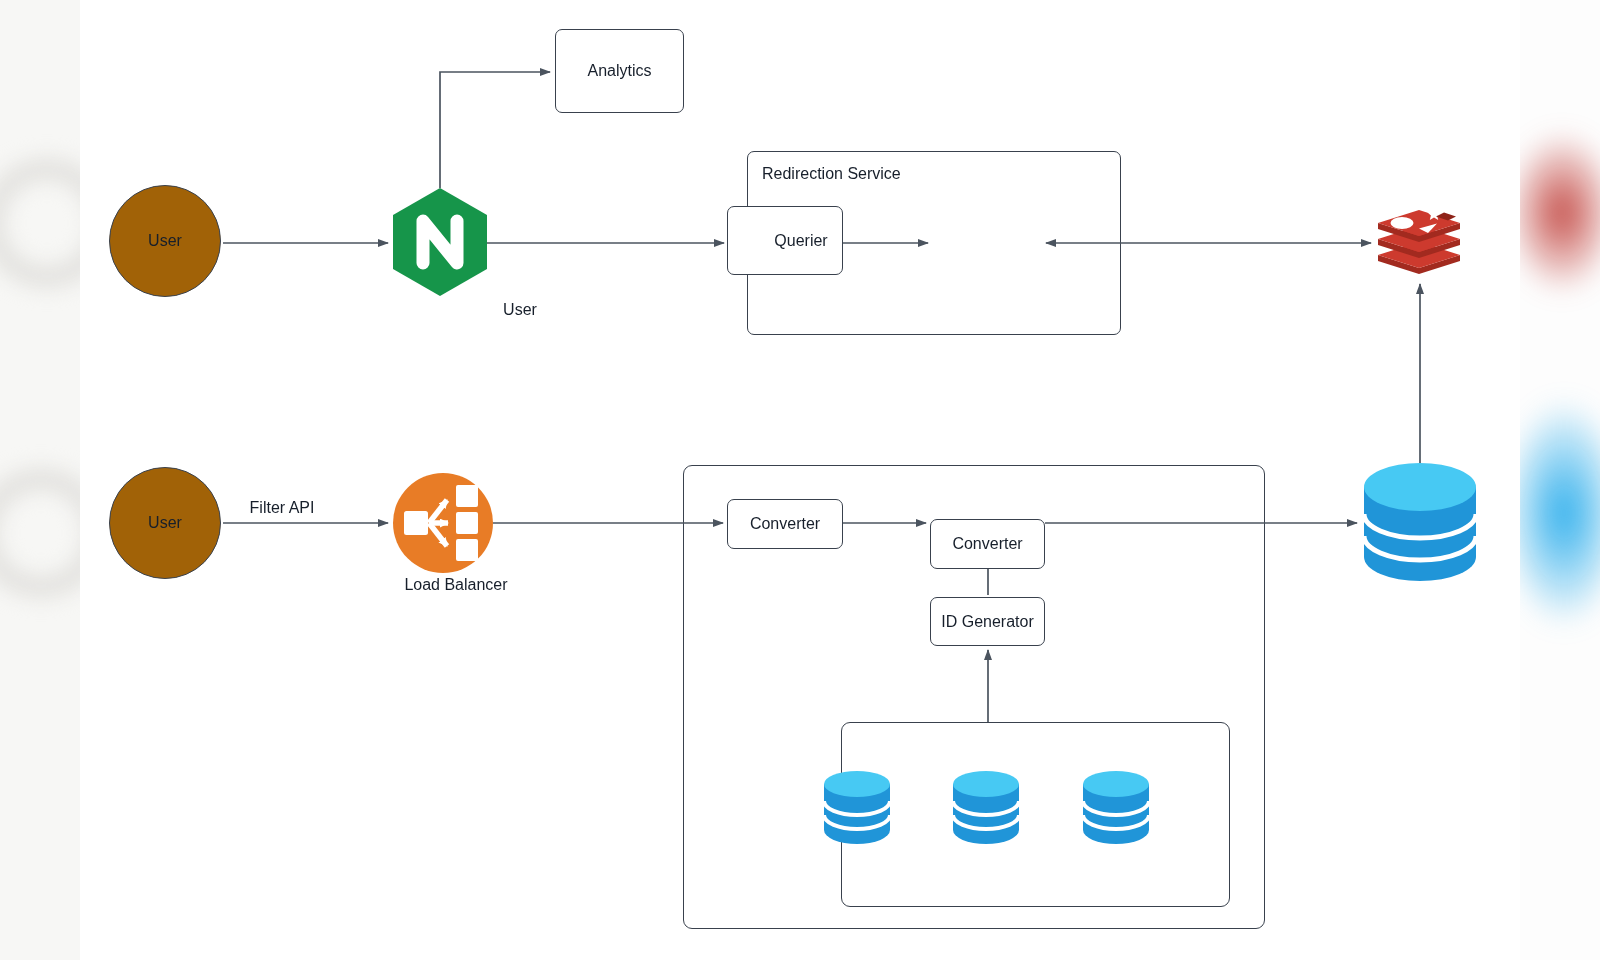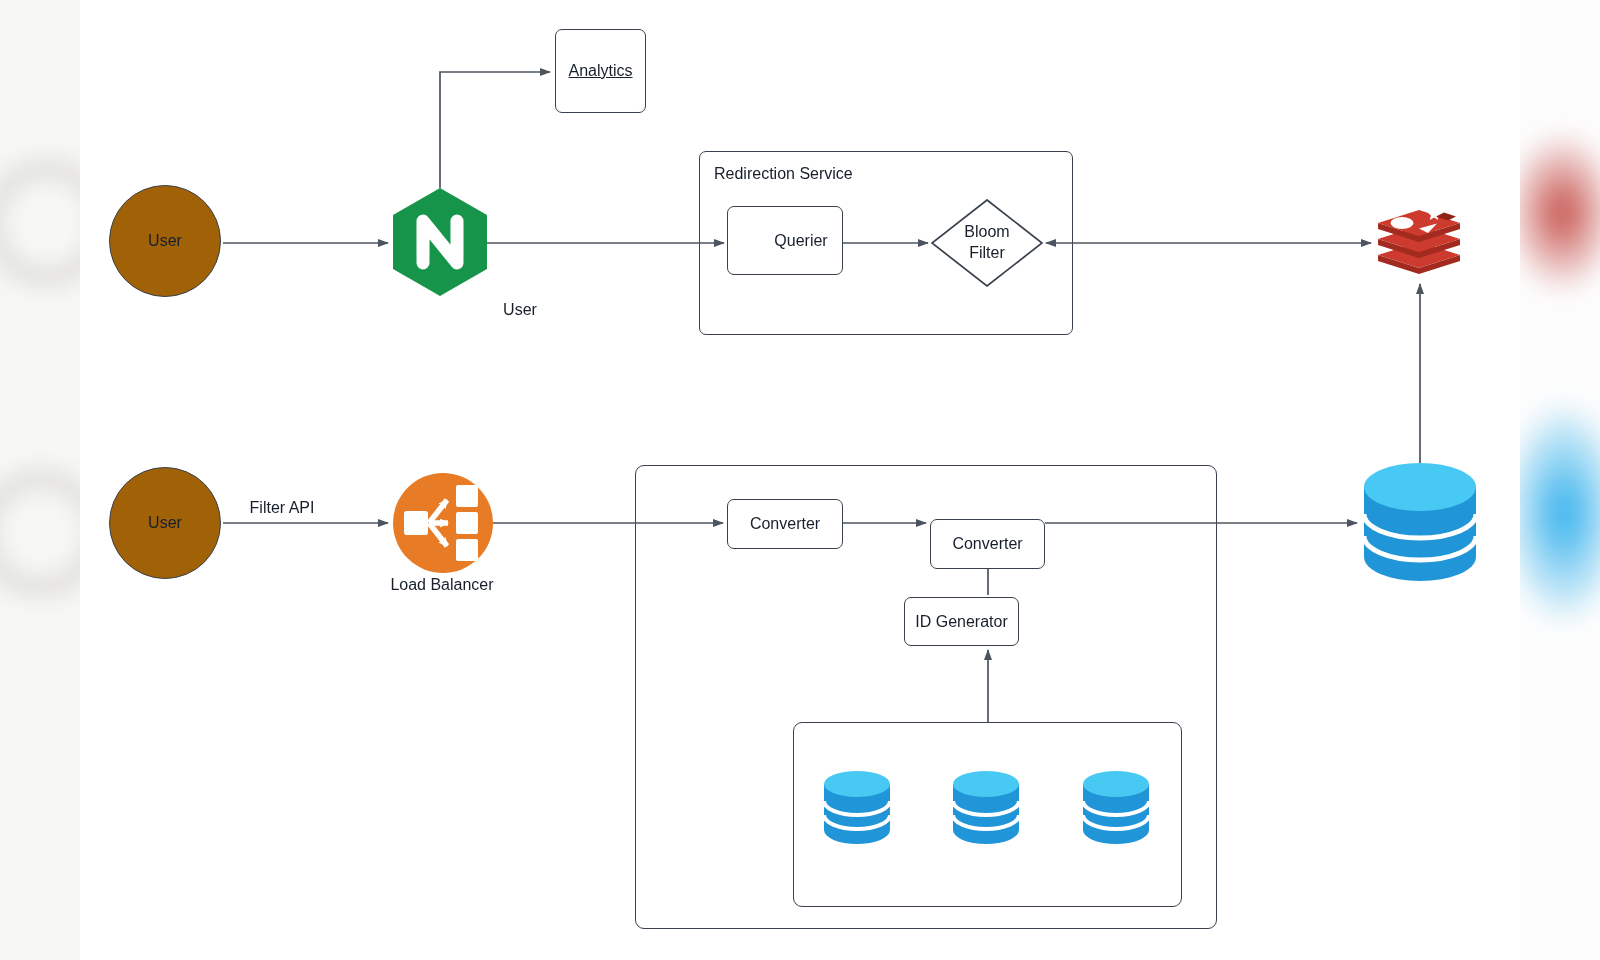--- a/index.html
+++ b/index.html
@@ -30,21 +30,21 @@
   .blob-red{left:-14px;top:130px;width:112px;height:165px;filter:blur(12px);
     background:radial-gradient(closest-side,rgba(186,44,38,.85),rgba(186,44,38,0));}
   .blob-blue{left:-18px;top:398px;width:124px;height:230px;filter:blur(12px);
     background:radial-gradient(closest-side,rgba(35,170,235,.95),rgba(35,170,235,0));}
 
   
   .abs{position:absolute;}
   .box{position:absolute;background:#fff;border:1.7px solid var(--border);
        border-radius:7px;display:flex;align-items:center;justify-content:center;
        font-size:16px;}
-  .container-box{position:absolute;background:transparent;border:1.8px solid var(--border);}
+  .container-box{position:absolute;background:transparent;border:1.8px solid var(--border);margin-left:48px;}
   .container-title{position:absolute;left:14px;top:13px;font-size:16px;white-space:nowrap;}
   .circle-node{position:absolute;width:112px;height:112px;border-radius:50%;
        border:1.7px solid var(--border);background:#a16207;display:flex;
        align-items:center;justify-content:center;font-size:16px;}
   .free-label{position:absolute;font-size:16px;text-align:center;white-space:nowrap;}
   .diamond-wrap{position:absolute;}
   .diamond-label{position:absolute;inset:0;display:flex;align-items:center;justify-content:center;
        text-align:center;font-size:16px;line-height:1.3;padding:0 24px;}
   svg{display:block;}
   .wires{position:absolute;left:0;top:0;}
@@ -94,34 +94,28 @@
   <div class="circle-node" style="left:109px;top:185px;">
     <span>User</span>
   </div>
 
   <svg class="abs" style="left:393px;top:188px;" width="94" height="108" viewBox="0 0 94 108">
     <polygon points="47,0 94,27 94,81 47,108 0,81 0,27" fill="#16954a" style="fill:var(--nginx-green)"></polygon>
     <path d="M30,75 L30,33 L64,75 L64,33" fill="none" stroke="#ffffff" stroke-width="13" stroke-linecap="round" stroke-linejoin="round"></path>
   </svg>
   <div class="free-label" style="left:460px;top:301px;width:120px;">User</div>
 
-  <div class="box" style="left:555px;top:29px;width:91px;height:84px;text-decoration:underline;">
+  <div class="box" style="left:555px;top:29px;width:129px;height:84px;">
     <span>Analytics</span>
   </div>
 
   <div class="box" style="left:727px;top:206px;width:116px;height:69px;padding-left:32px;">
     <span>Querier</span>
   </div>
 
-  <div class="diamond-wrap" style="left:931px;top:199px;width:112px;height:88px;">
-    <svg width="112" height="88" viewBox="0 0 112 88">
-      <polygon points="56,1 111,44 56,87 1,44" fill="#ffffff" stroke="#39414d" style="stroke:var(--border)" stroke-width="1.7"></polygon>
-    </svg>
-    <div class="diamond-label">Bloom Filter</div>
-  </div>
 
   <svg class="abs" style="left:1374px;top:202px;" width="90" height="78" viewBox="0 0 90 78">
 
     <path d="M4,53 L45,66 L86,53 L86,59 L45,72 L4,59 Z" fill="#a22a1f" style="fill:var(--redis-red-dark)"></path>
     <path d="M45,40 L86,53 L45,66 L4,53 Z" fill="#cd3a2e" style="fill:var(--redis-red)"></path>
 
     <path d="M4,37 L45,50 L86,37 L86,43 L45,56 L4,43 Z" fill="#a22a1f" style="fill:var(--redis-red-dark)"></path>
     <path d="M45,24 L86,37 L45,50 L4,37 Z" fill="#cd3a2e" style="fill:var(--redis-red)"></path>
 
     <path d="M4,21 L45,34 L86,21 L86,27 L45,40 L4,27 Z" fill="#a22a1f" style="fill:var(--redis-red-dark)"></path>
@@ -149,31 +143,31 @@
     <g stroke="#ffffff" stroke-width="5.5" fill="none">
       <path d="M36,50 L54,27" marker-end="url(#wh)"></path>
       <path d="M36,50 L55,50" marker-end="url(#wh)"></path>
       <path d="M36,50 L54,73" marker-end="url(#wh)"></path>
     </g>
     <rect x="11" y="38" width="24" height="24" rx="2.5" fill="#ffffff"></rect>
     <rect x="63" y="12" width="22" height="22" rx="2" fill="#ffffff"></rect>
     <rect x="63" y="39" width="22" height="22" rx="2" fill="#ffffff"></rect>
     <rect x="63" y="66" width="22" height="22" rx="2" fill="#ffffff"></rect>
   </svg>
-  <div class="free-label" style="left:372px;top:576px;width:140px;">Load Balancer</div>
+  <div class="free-label" style="left:386px;top:576px;width:140px;">Load Balancer</div>
 
   <div class="box" style="left:727px;top:499px;width:116px;height:50px;">
     <span>Converter</span>
   </div>
 
   <div class="box" style="left:930px;top:519px;width:115px;height:50px;">
     <span>Converter</span>
   </div>
 
-  <div class="box" style="left:904px;top:597px;width:115px;height:49px;">
+  <div class="box" style="left:930px;top:597px;width:115px;height:49px;">
     <span>ID Generator</span>
   </div>
 
   <svg class="abs" style="left:822px;top:770px;" width="70" height="78" viewBox="0 0 70 78">
     <path d="M2,14 L2,60 A33,14 0 0 0 68,60 L68,14 Z" fill="#2095d8" style="fill:var(--db-blue-body)"></path>
     <g fill="none" stroke="#ffffff" stroke-width="4">
       <path d="M2,31 A33,14 0 0 0 68,31"></path>
       <path d="M2,45 A33,14 0 0 0 68,45"></path>
     </g>
     <ellipse cx="35" cy="14" rx="33" ry="13" fill="#47c9f3" style="fill:var(--db-blue-top)"></ellipse>

